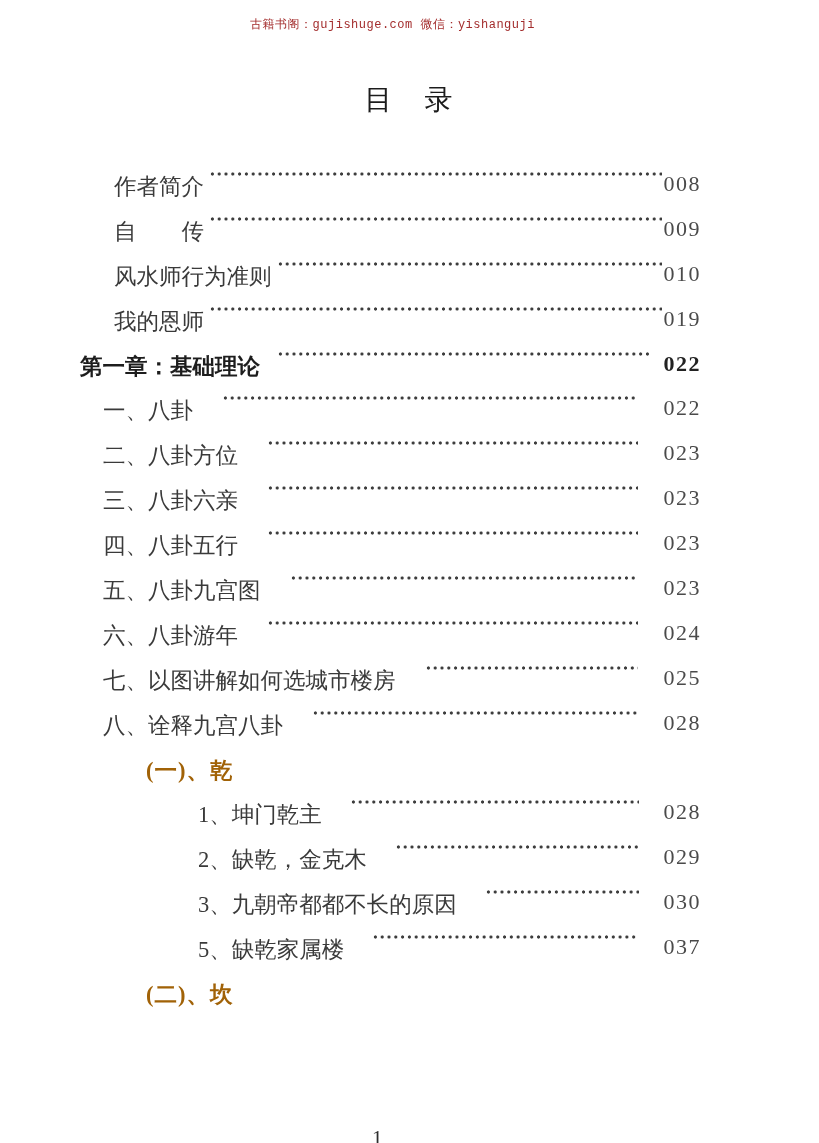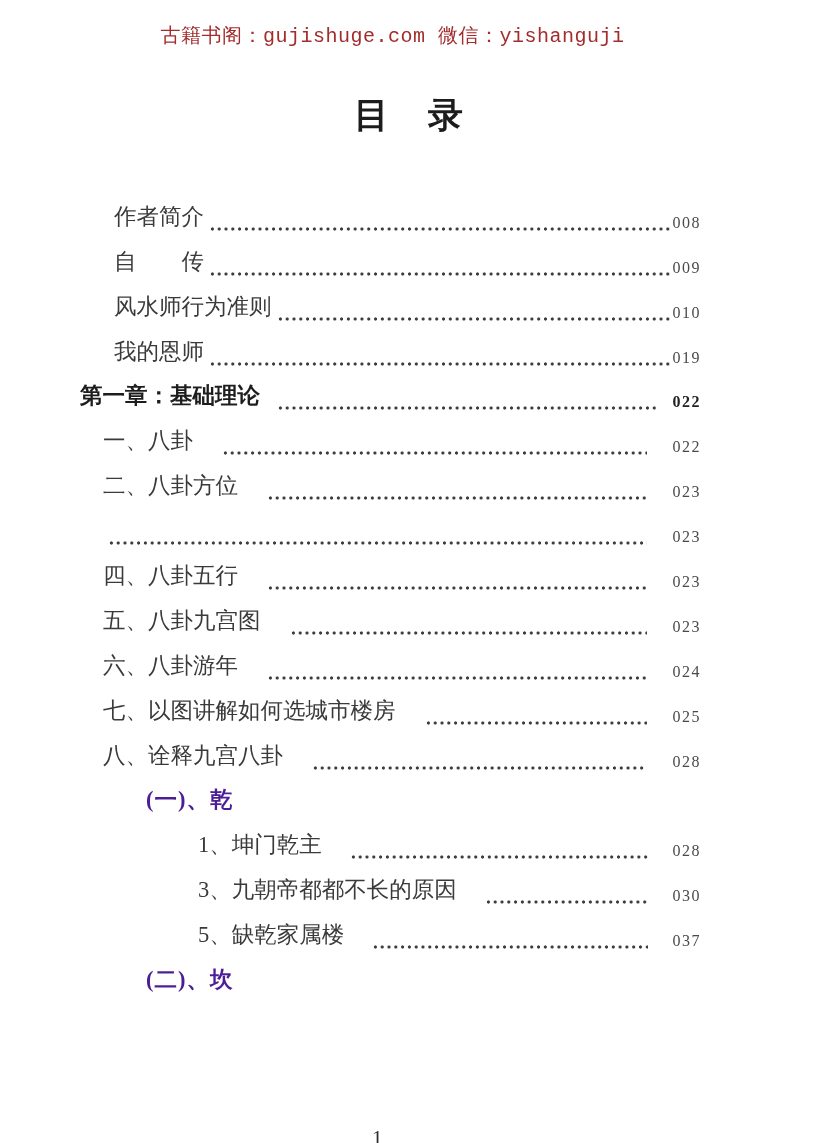--- a/index.html
+++ b/index.html
@@ -9,67 +9,67 @@
   }
   .page {
     position: relative;
     width: 819px;
     height: 1143px;
     background: var(--page_bg, #ffffff);
     overflow: hidden;
     font-family: "Liberation Serif", "DejaVu Serif", serif;
   }
   .watermark {
-    padding-top: 22px;
+    padding-top: 16px;
     padding-right: 34px;
     text-align: center;
     font-family: "Liberation Mono", "DejaVu Sans Mono", monospace;
-    font-size: 20px;
+    font-size: 12px;
     letter-spacing: 0.5px;
     color: var(--watermark_red, #a32c2c);
     white-space: nowrap;
   }
   .title {
     margin: 46px 0 0 0;
     text-align: center;
-    font-size: 35px;
+    font-size: 28px;
     line-height: 42px;
-    font-weight: bold;
+    font-weight: normal;
     letter-spacing: 2px;
     color: #1c1c1c;
   }
   .toc {
     margin: 50px 118px 0 80px;
     font-size: 22.5px;
     color: var(--text, #3a3a3a);
   }
   .toc-row {
     display: flex;
-    align-items: flex-end;
+    align-items: flex-start;
     height: 44.9px;
     white-space: nowrap;
   }
   .toc-row .label { flex: none; }
   .lv-front  { padding-left: 34px; }
   .lv-chapter { padding-left: 0; font-weight: bold; color: #1d1d1d; gap: 12px; }
   .lv-l1     { padding-left: 23px; gap: 24px; }
-  .lv-group  { padding-left: 66px; font-weight: bold; color: #4c1d95; letter-spacing: 1px; }
+  .lv-group  { padding-left: 66px; font-weight: bold; color: #a16207; letter-spacing: 1px; }
   .lv-l2     { padding-left: 118px; gap: 23px; }
   .leader {
     flex: 1;
     height: 6px;
     margin: 0 2px 0 5px;
     background-image: radial-gradient(circle, #3d3d3d 1.3px, rgba(0,0,0,0) 1.9px);
     background-size: 6.8px 6px;
     background-repeat: repeat-x;
     background-position: left center;
   }
   .pagenum {
     flex: none;
-    font-size: 16px;
+    font-size: 22px;
     letter-spacing: 1.5px;
     color: #4a4a4a;
   }
   .lv-chapter .pagenum { font-weight: bold; color: #222222; }
   .folio {
     position: absolute;
     left: 372px;
     top: 1126px;
     font-size: 21px;
     color: #2e2e2e;
@@ -113,20 +113,21 @@
         <span class="label">一、八卦</span>
         <span class="leader"></span>
         <span class="pagenum">022</span>
       </div>
       <div class="toc-row lv-l1">
         <span class="label">二、八卦方位</span>
         <span class="leader"></span>
         <span class="pagenum">023</span>
       </div>
       <div class="toc-row lv-l1">
+        <span class="label">三、八卦六亲</span>
         <span class="leader"></span>
         <span class="pagenum">023</span>
       </div>
       <div class="toc-row lv-l1">
         <span class="label">四、八卦五行</span>
         <span class="leader"></span>
         <span class="pagenum">023</span>
       </div>
       <div class="toc-row lv-l1">
         <span class="label">五、八卦九宫图</span>
@@ -150,20 +151,25 @@
       </div>
       <div class="toc-row lv-group">
         <span class="label">(一)、乾</span>
       </div>
       <div class="toc-row lv-l2">
         <span class="label">1、坤门乾主</span>
         <span class="leader"></span>
         <span class="pagenum">028</span>
       </div>
       <div class="toc-row lv-l2">
+        <span class="label">2、缺乾，金克木</span>
+        <span class="leader"></span>
+        <span class="pagenum">029</span>
+      </div>
+      <div class="toc-row lv-l2">
         <span class="label">3、九朝帝都都不长的原因</span>
         <span class="leader"></span>
         <span class="pagenum">030</span>
       </div>
       <div class="toc-row lv-l2">
         <span class="label">5、缺乾家属楼</span>
         <span class="leader"></span>
         <span class="pagenum">037</span>
       </div>
       <div class="toc-row lv-group">

